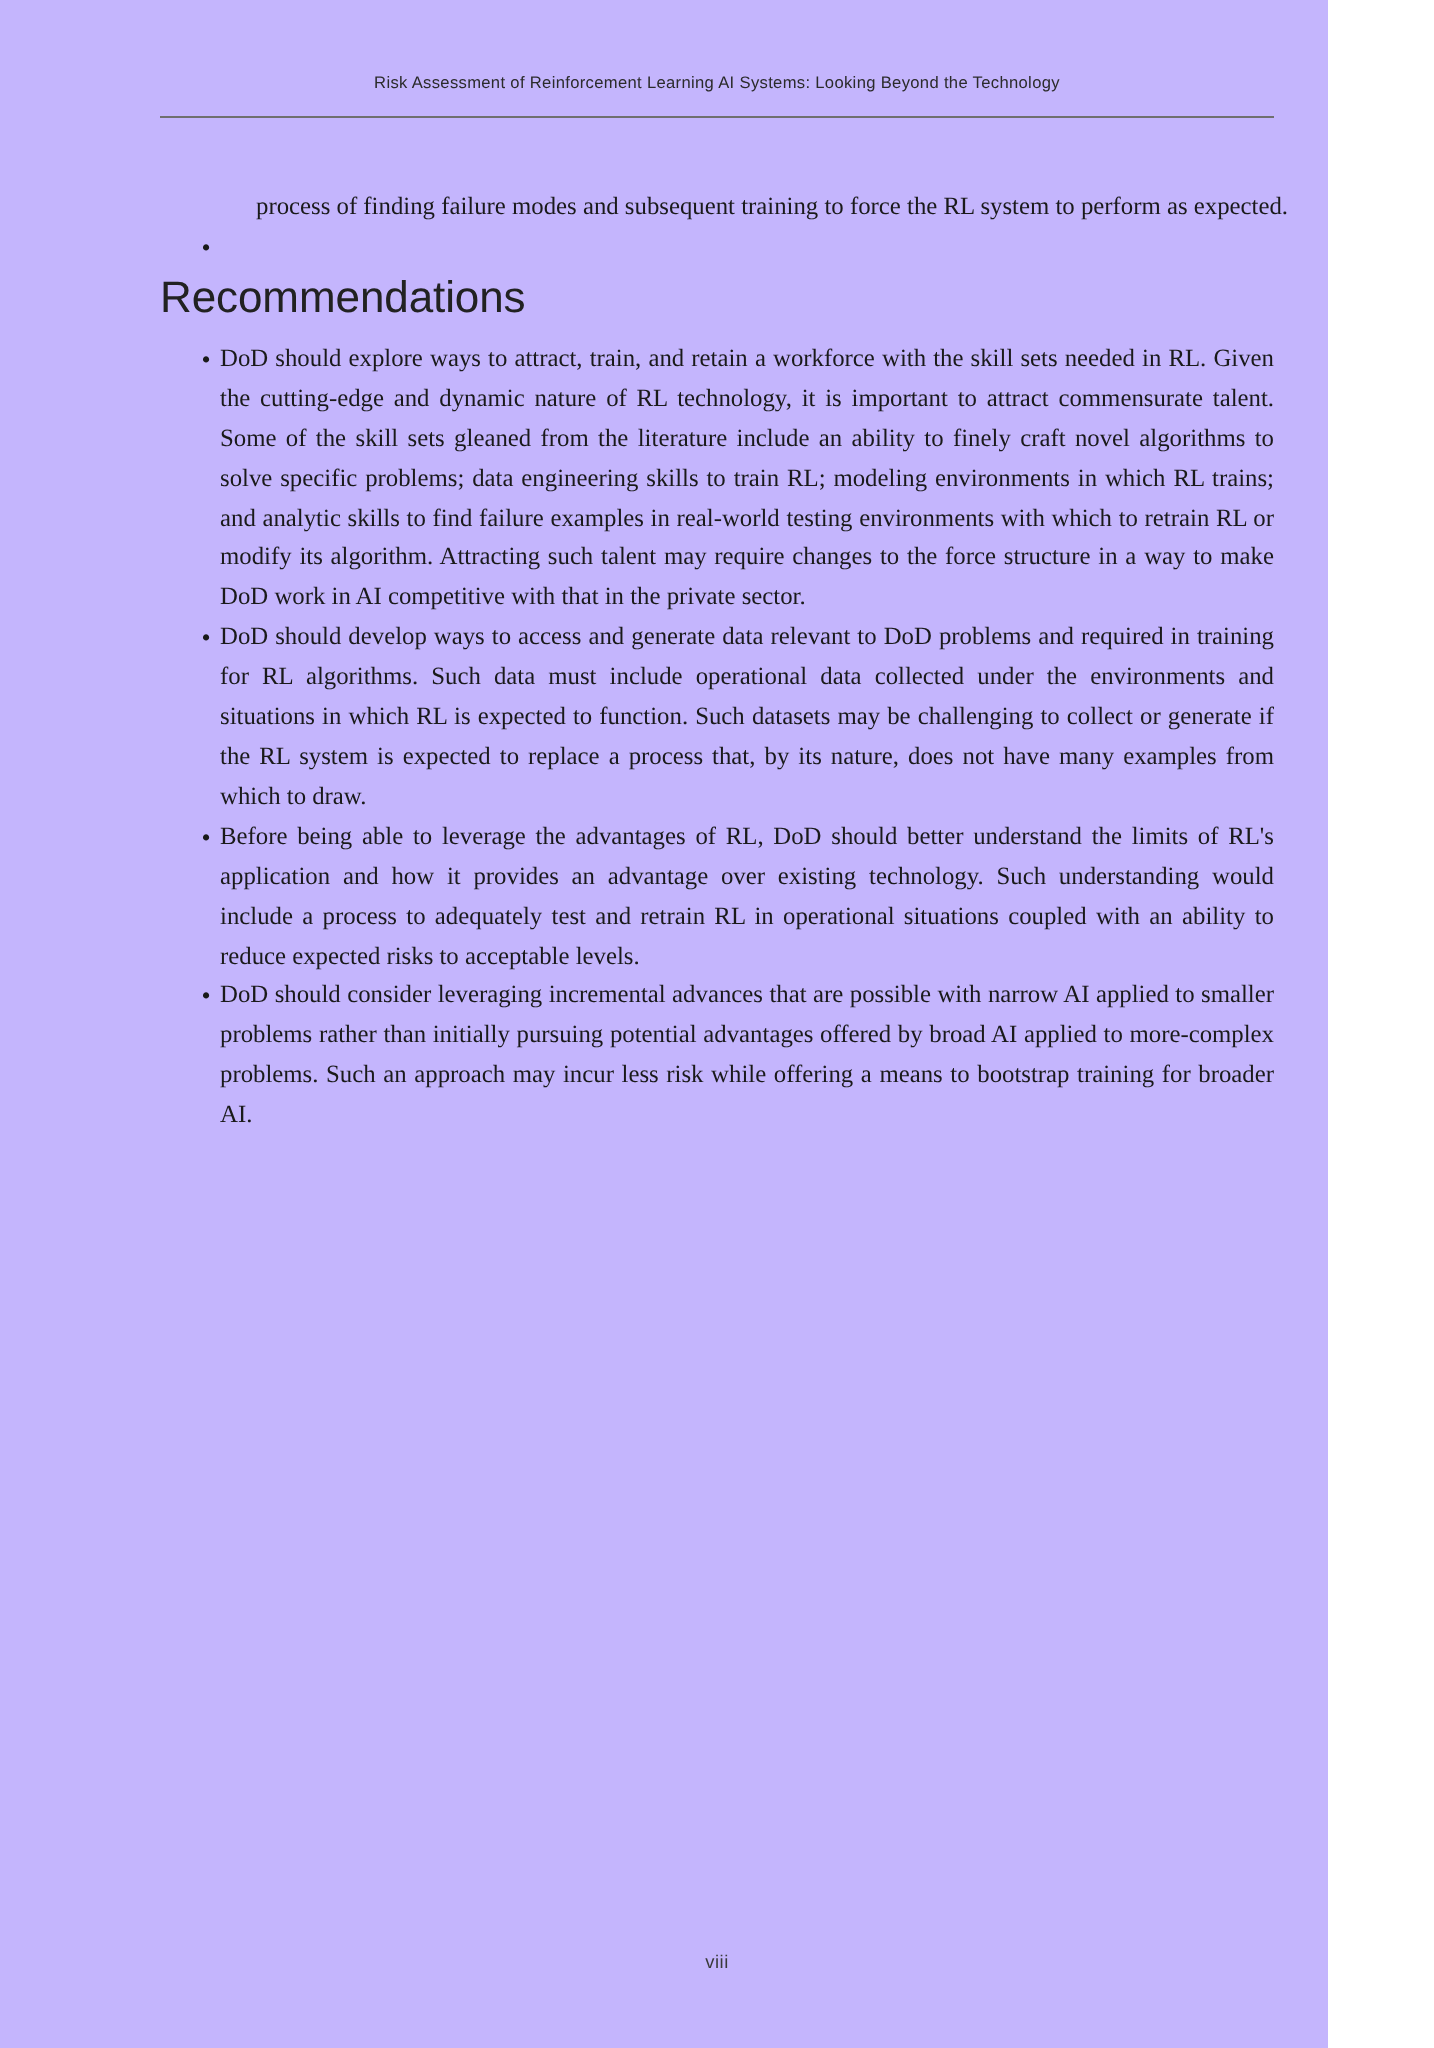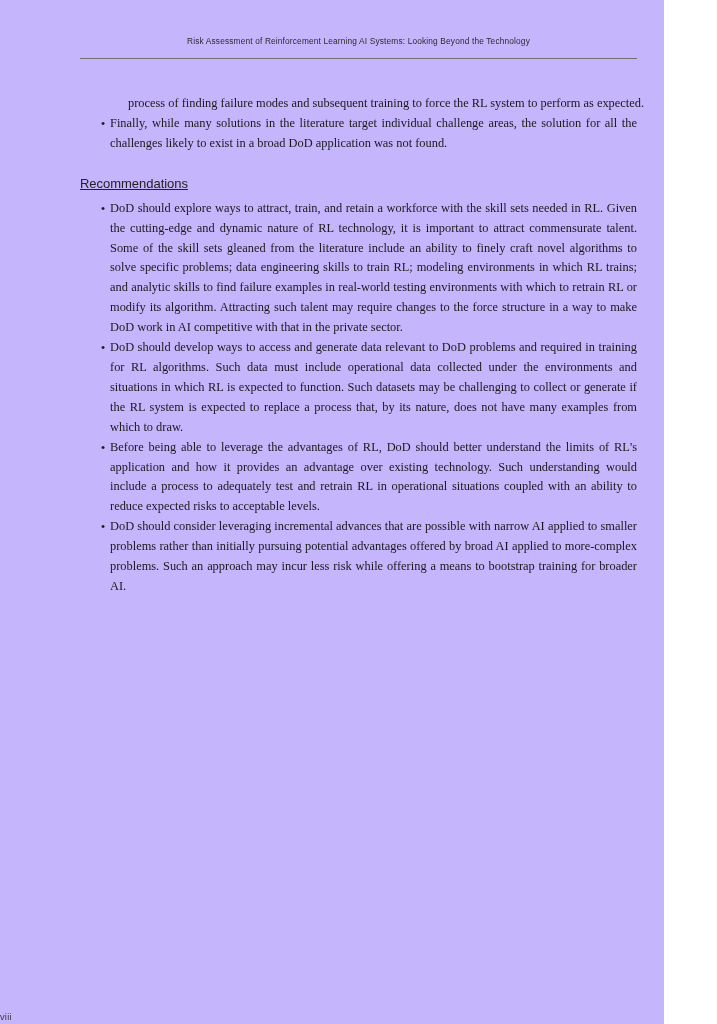--- a/index.html
+++ b/index.html
@@ -84,39 +84,38 @@
     width: 10px;
     text-align: center;
     font-size: 13px;
     line-height: 19.9px;
     color: #1a1a1a;
   }
 
   
   .section-heading {
     font-family: "Liberation Sans", sans-serif;
-    font-size: 13px;
+    font-size: 22px;
     font-weight: 400;
     color: #222222;
     margin: 22px 0 8px 0;
     letter-spacing: -0.002em;
-    text-decoration: underline;
   }
 
   .rec-list {
     margin-top: 2px;
   }
 
   
   .folio {
     position: absolute;
     left: 0;
-    top: 1012px;
+    top: 976px;
     width: 717px;
-    text-align: left;
+    text-align: center;
     font-family: "Liberation Sans", sans-serif;
     font-size: 9.2px;
     color: #3a3a3a;
     letter-spacing: 0.03em;
   }
 </style>
 </head>
 <body>
 
 <div class="page">
@@ -125,21 +124,20 @@
 
   <div class="header-rule"></div>
 
   <div class="content">
 
     <p class="body-text continuation">process of finding failure modes and subsequent training to force the RL system to perform as expected.</p>
 
     <ul class="bullets">
       <li class="body-text">
         <span class="marker">•</span>
-        <span>Finally, while many solutions in the literature target individual challenge areas, the solution for all the challenges likely to exist in a broad DoD application was not found.</span>
       </li>
     </ul>
 
     <h2 class="section-heading">Recommendations</h2>
 
     <ul class="bullets rec-list">
       <li class="body-text">
         <span class="marker">•</span>
         <span>DoD should explore ways to attract, train, and retain a workforce with the skill sets needed in RL. Given the cutting-edge and dynamic nature of RL technology, it is important to attract commensurate talent. Some of the skill sets gleaned from the literature include an ability to finely craft novel algorithms to solve specific problems; data engineering skills to train RL; modeling environments in which RL trains; and analytic skills to find failure examples in real-world testing environments with which to retrain RL or modify its algorithm. Attracting such talent may require changes to the force structure in a way to make DoD work in AI competitive with that in the private sector.</span>
       </li>

